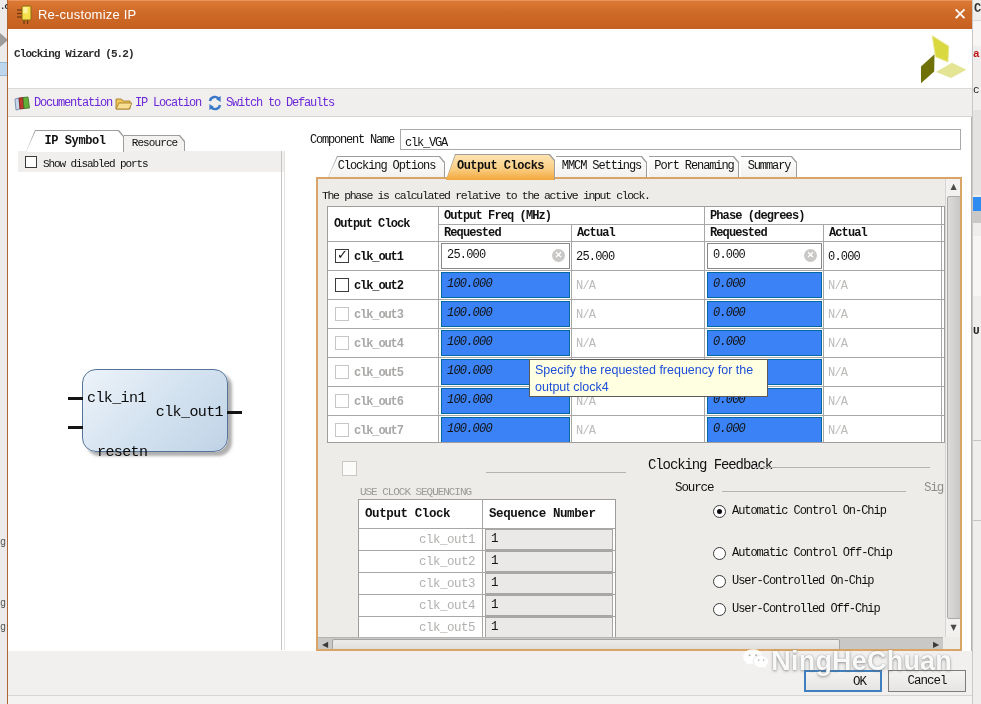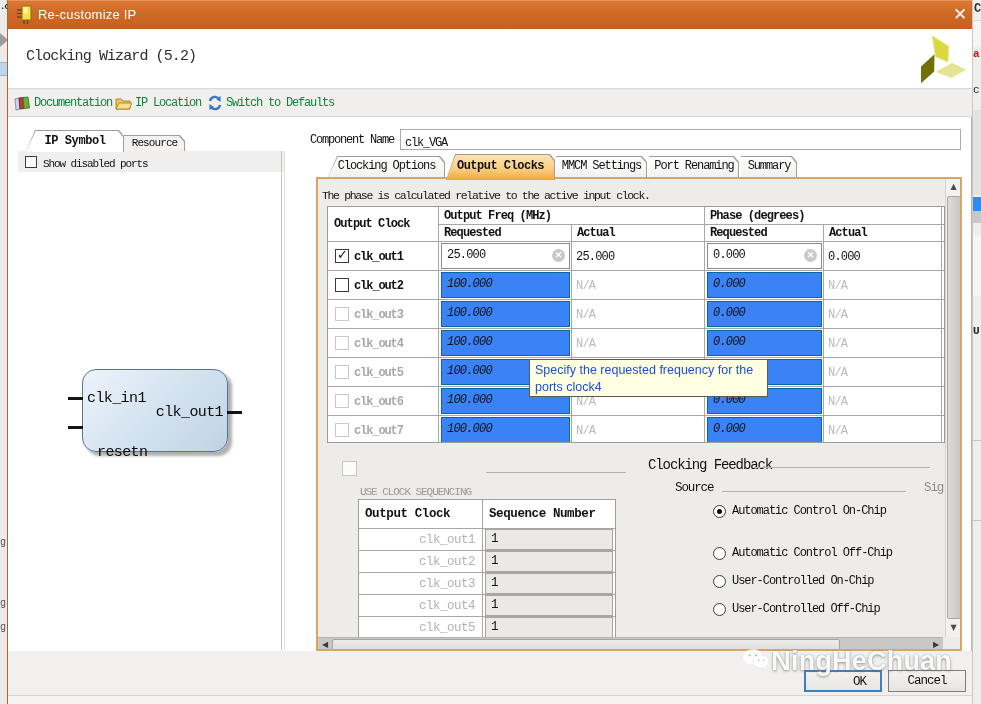--- a/index.html
+++ b/index.html
@@ -40,28 +40,28 @@
   .titlebar{left:8px;top:0;width:964px;height:29px;
     background:linear-gradient(180deg,#DD7A35 0%,#CE6A27 45%,#C66020 100%);}
   .titlebar-hl{left:8px;top:0;width:964px;height:1px;background:#E8945B;}
   .chip-icon{left:15px;top:5px;width:22px;height:20px;}
   .title-text{left:38px;top:7px;font-family:"Liberation Sans",sans-serif;font-size:13px;color:#FFF;letter-spacing:.2px;}
   .close-x{left:950px;top:5px;width:20px;height:20px;color:#FFF;font-family:"Liberation Sans",sans-serif;
     font-size:17px;line-height:20px;text-align:center;font-weight:400;cursor:pointer;}
 
   
   .header{left:8px;top:29px;width:964px;height:59px;background:#FFF;}
-  .wizard-title{left:26px;top:48px;font-size:15px;font-weight:normal;letter-spacing:-.9px;color:#2E2E2E;white-space:pre;}
+  .wizard-title{left:14px;top:48px;font-size:11px;font-weight:bold;letter-spacing:-.9px;color:#2E2E2E;white-space:pre;}
   .logo{left:913px;top:30px;width:62px;height:56px;}
 
   
   .toolbar{left:8px;top:88px;width:964px;height:29px;background:#F0EFED;
     border-top:1px solid #DBDAD8;border-bottom:1px solid #D7D5D3;}
   .tool-item{top:95px;height:16px;display:flex;align-items:center;gap:3px;cursor:pointer;}
-  .tool-label{font-size:12px;letter-spacing:-1.2px;color:#15803d;white-space:pre;}
+  .tool-label{font-size:12px;letter-spacing:-1.2px;color:#6d28d9;white-space:pre;}
 
   
   .ltabline{left:18px;top:151px;width:266px;height:1px;background:#ABAAA8;}
   .ltab-active{left:26px;top:130px;width:98px;height:22px;z-index:3;}
   .ltab-res{left:124px;top:135px;width:61px;height:16px;z-index:2;}
   .tab-shell{position:absolute;left:0;top:0;right:0;bottom:0;background:#9E9D9B;}
   .tab-fill{position:absolute;left:0;top:1px;right:1px;bottom:0;background:#FFF;}
   .clip-slant{clip-path:polygon(9px 0,calc(100% - 5px) 0,100% 6px,100% 100%,0 100%);}
   .clip-slant-in{clip-path:polygon(9.6px 0,calc(100% - 5px) 0,100% 6px,100% 100%,0 100%);}
   .clip-sq{clip-path:polygon(0 0,calc(100% - 5px) 0,100% 6px,100% 100%,0 100%);}
@@ -407,21 +407,21 @@
         <div class="vbox" style="left:113px;top:210px;width:127px;height:24px;">
           <span class="bv">100.000</span>
         </div>
         <div class="cellval na" style="left:248px;top:217px;">N/A</div>
         <div class="vbox" style="left:379px;top:210px;width:113px;height:24px;">
           <span class="bv">0.000</span>
         </div>
         <div class="cellval na" style="left:500px;top:217px;">N/A</div>
         <div class="vbox" style="left:616px;top:210px;width:10px;height:24px;"></div>
       </div>
-    <div class="in tooltip"><span>Specify the requested frequency for the</span><br><span>ports clock4</span></div>
+    <div class="in tooltip"><span>Specify the requested frequency for the</span><br><span>output clock4</span></div>
 
     <div class="seq-cb"></div>
     <div class="seq-label">USE CLOCK SEQUENCING</div>
     <div class="seq-line"></div>
     <div class="in stable" id="stable">
         <div class="gl" style="left:123px;top:0;width:1px;height:140px;"></div>
         <div class="gl" style="left:0;top:28px;width:256px;height:1px;"></div>
         <div class="gl" style="left:0;top:50px;width:256px;height:1px;"></div>
         <div class="gl" style="left:0;top:72px;width:256px;height:1px;"></div>
         <div class="gl" style="left:0;top:94px;width:256px;height:1px;"></div>

